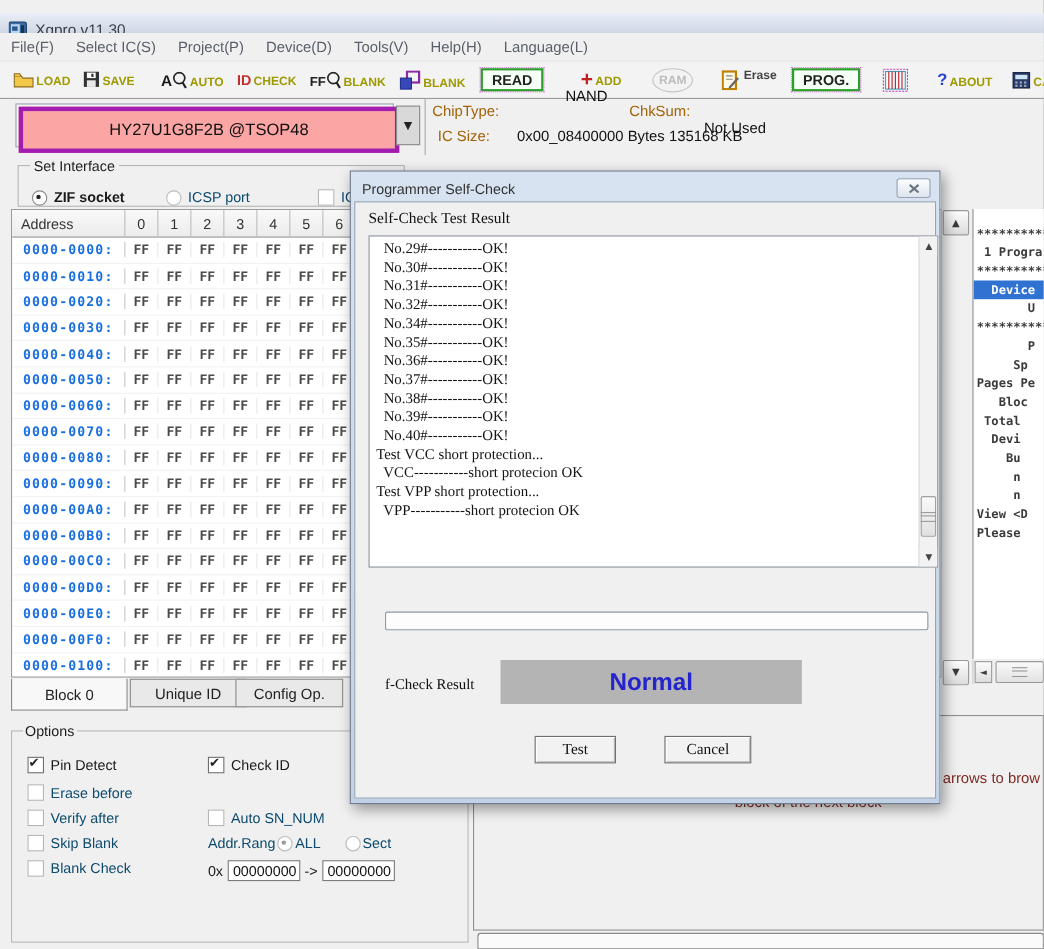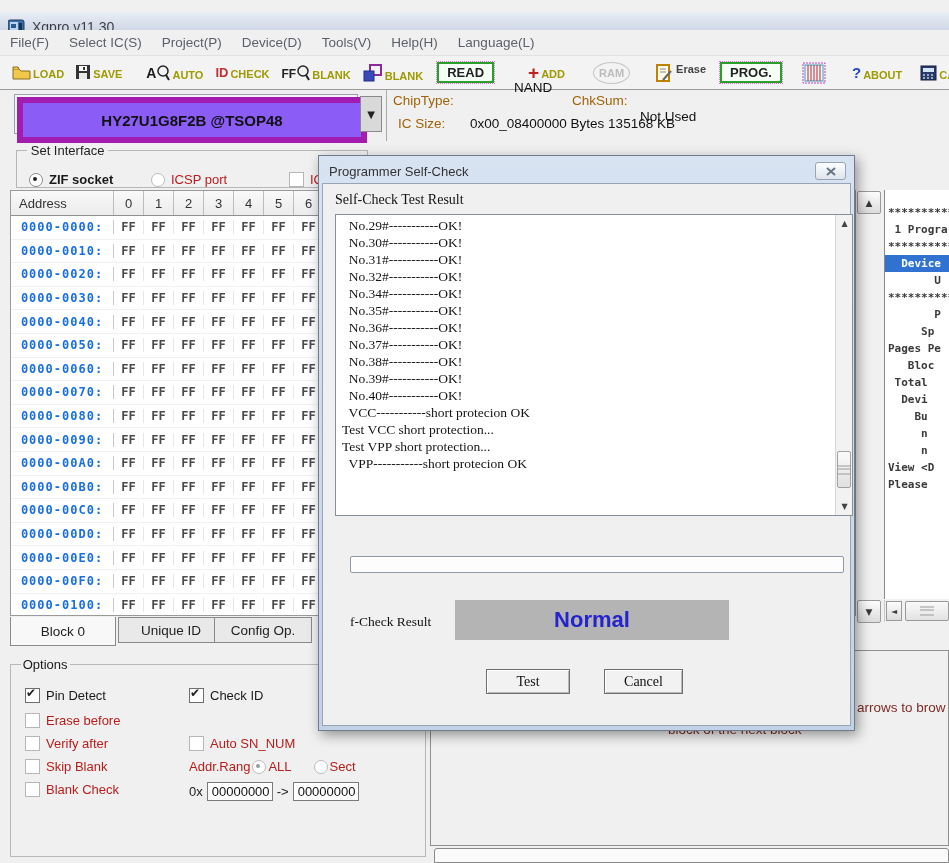--- a/index.html
+++ b/index.html
@@ -27,42 +27,42 @@
   .boxed-btn{border:2px solid #2aa02a;outline:1px dotted #d070d0;background:#f6fff6;
     font-weight:bold;font-size:13px;padding:1px 8px;color:#222;margin-left:14px;}
   .ram-icon{border:1px solid #c4c4c4;border-radius:50%;color:#bcbcbc;font-weight:bold;font-size:11px;padding:4px 5px;}
   .q-icon{color:#2a46c8;font-weight:bold;font-size:15px;}
   .plus-icon{color:#c02020;font-weight:bold;font-size:19px;line-height:14px;}
   .idtxt{color:#c03030;font-weight:bold;font-size:13px;}
   .fftxt{color:#222;font-weight:bold;font-size:12px;}
 
   
   .combo{left:14px;top:94px;width:344px;height:40px;border:1px solid #98a2ae;background:#f4f4f4;padding:2px;}
-  .combo-inner{width:100%;height:100%;border:6px solid #a21caf;display:flex;align-items:center;justify-content:center;
-     font-size:15px;color:#111;background:#8b5cf6;font-weight:bold;}
+  .combo-inner{width:100%;height:100%;border:4px solid #a21caf;display:flex;align-items:center;justify-content:center;
+     font-size:15px;color:#111;background:#fca5a5;}
   .combo-btn{left:360px;top:96px;width:22px;height:36px;background:#d9d9d9;border:1px solid #8a8a8a;
      display:flex;align-items:center;justify-content:center;font-size:10px;color:#222;
      font-family:"DejaVu Sans",sans-serif;}
   .vsep{left:386px;top:90px;width:1px;height:51px;background:#aaa;}
   .chip-label{color:#a16207;font-size:13.5px;}
   .chip-val{color:#111;font-size:13.5px;}
 
   
   .iface{left:14px;top:143px;width:352px;height:45px;border:1px solid #b6b6b6;}
   .iface legend,.grouplegend{font-size:13px;color:#222;padding:0 4px;}
   .radio{width:12px;height:12px;border:1px solid #8a8a8a;border-radius:50%;background:#fff;display:inline-block;position:relative;}
   .radio.sel::after{content:"";position:absolute;left:3px;top:3px;width:4px;height:4px;border-radius:50%;background:#222;}
   .radio.dis{border-color:#bcbcbc;}
   .radio.dis.sel::after{background:#9a9a9a;}
   .cb{width:13px;height:13px;border:1px solid #6e6e6e;background:#fff;display:inline-block;position:relative;}
   .cb.dis{border-color:#b6b6b6;}
   .cb .mark{position:absolute;left:0px;top:-3px;font-size:12px;font-weight:bold;color:#222;
      font-family:"DejaVu Sans",sans-serif;}
   .lbl{font-size:13px;color:#1a1a1a;}
-  .lbl.dis{color:#b91c1c;}
+  .lbl.dis{color:#0c4a6e;}
 
   
   .hexpanel{left:10px;top:190px;width:846px;height:426px;background:#fff;border:1px solid #9a9a9a;overflow:hidden;}
   .hex-header{display:flex;height:24px;background:linear-gradient(#f9f9f9,#ececec);border-bottom:1px solid #909090;}
   .hex-hcell{border-right:1px solid #bdbdbd;color:#333;font-size:13px;display:flex;align-items:center;justify-content:center;box-sizing:border-box;}
   .hex-hcell.addr{width:103px;justify-content:flex-start;padding-left:8px;}
   .hex-hcell.col{width:30px;}
   .hex-row{display:flex;height:23.6px;box-sizing:border-box;border-bottom:1px solid #f0f2f5;align-items:center;}
   .hex-addr{width:103px;box-sizing:border-box;border-right:1px solid #c8c8c8;text-align:center;
      font-family:"DejaVu Sans Mono",monospace;font-weight:bold;font-size:12px;letter-spacing:1px;color:#1a6fe0;}
@@ -597,36 +597,36 @@
             <div class="dlg-line">  No.30#-----------OK!</div>
             <div class="dlg-line">  No.31#-----------OK!</div>
             <div class="dlg-line">  No.32#-----------OK!</div>
             <div class="dlg-line">  No.34#-----------OK!</div>
             <div class="dlg-line">  No.35#-----------OK!</div>
             <div class="dlg-line">  No.36#-----------OK!</div>
             <div class="dlg-line">  No.37#-----------OK!</div>
             <div class="dlg-line">  No.38#-----------OK!</div>
             <div class="dlg-line">  No.39#-----------OK!</div>
             <div class="dlg-line">  No.40#-----------OK!</div>
+            <div class="dlg-line">Test VCC short protection...</div>
             <div class="dlg-line">  VCC-----------short protecion OK</div>
-            <div class="dlg-line">Test VCC short protection...</div>
             <div class="dlg-line">Test VPP short protection...</div>
             <div class="dlg-line">  VPP-----------short protecion OK</div>
           </div>
         <div class="lb-scroll">
           <div class="lb-btn" style="top:0;">▲</div>
           <div class="lb-btn" style="bottom:0;">▼</div>
           <div class="lb-thumb">
               <span class="grip"></span>
             </div>
         </div>
       </div>
       <div class="progress"></div>
       <div class="result-label">f-Check Result</div>
       <div class="result-box">
         <span class="result-text">Normal</span>
       </div>
-      <div class="dlg-btn" style="left:163px;width:84px;">Test</div>
+      <div class="dlg-btn" style="left:163px;width:74px;">Test</div>
       <div class="dlg-btn" style="left:281px;width:79px;">Cancel</div>
     </div>
   </div>
 
 </div>
 
 </body></html>

